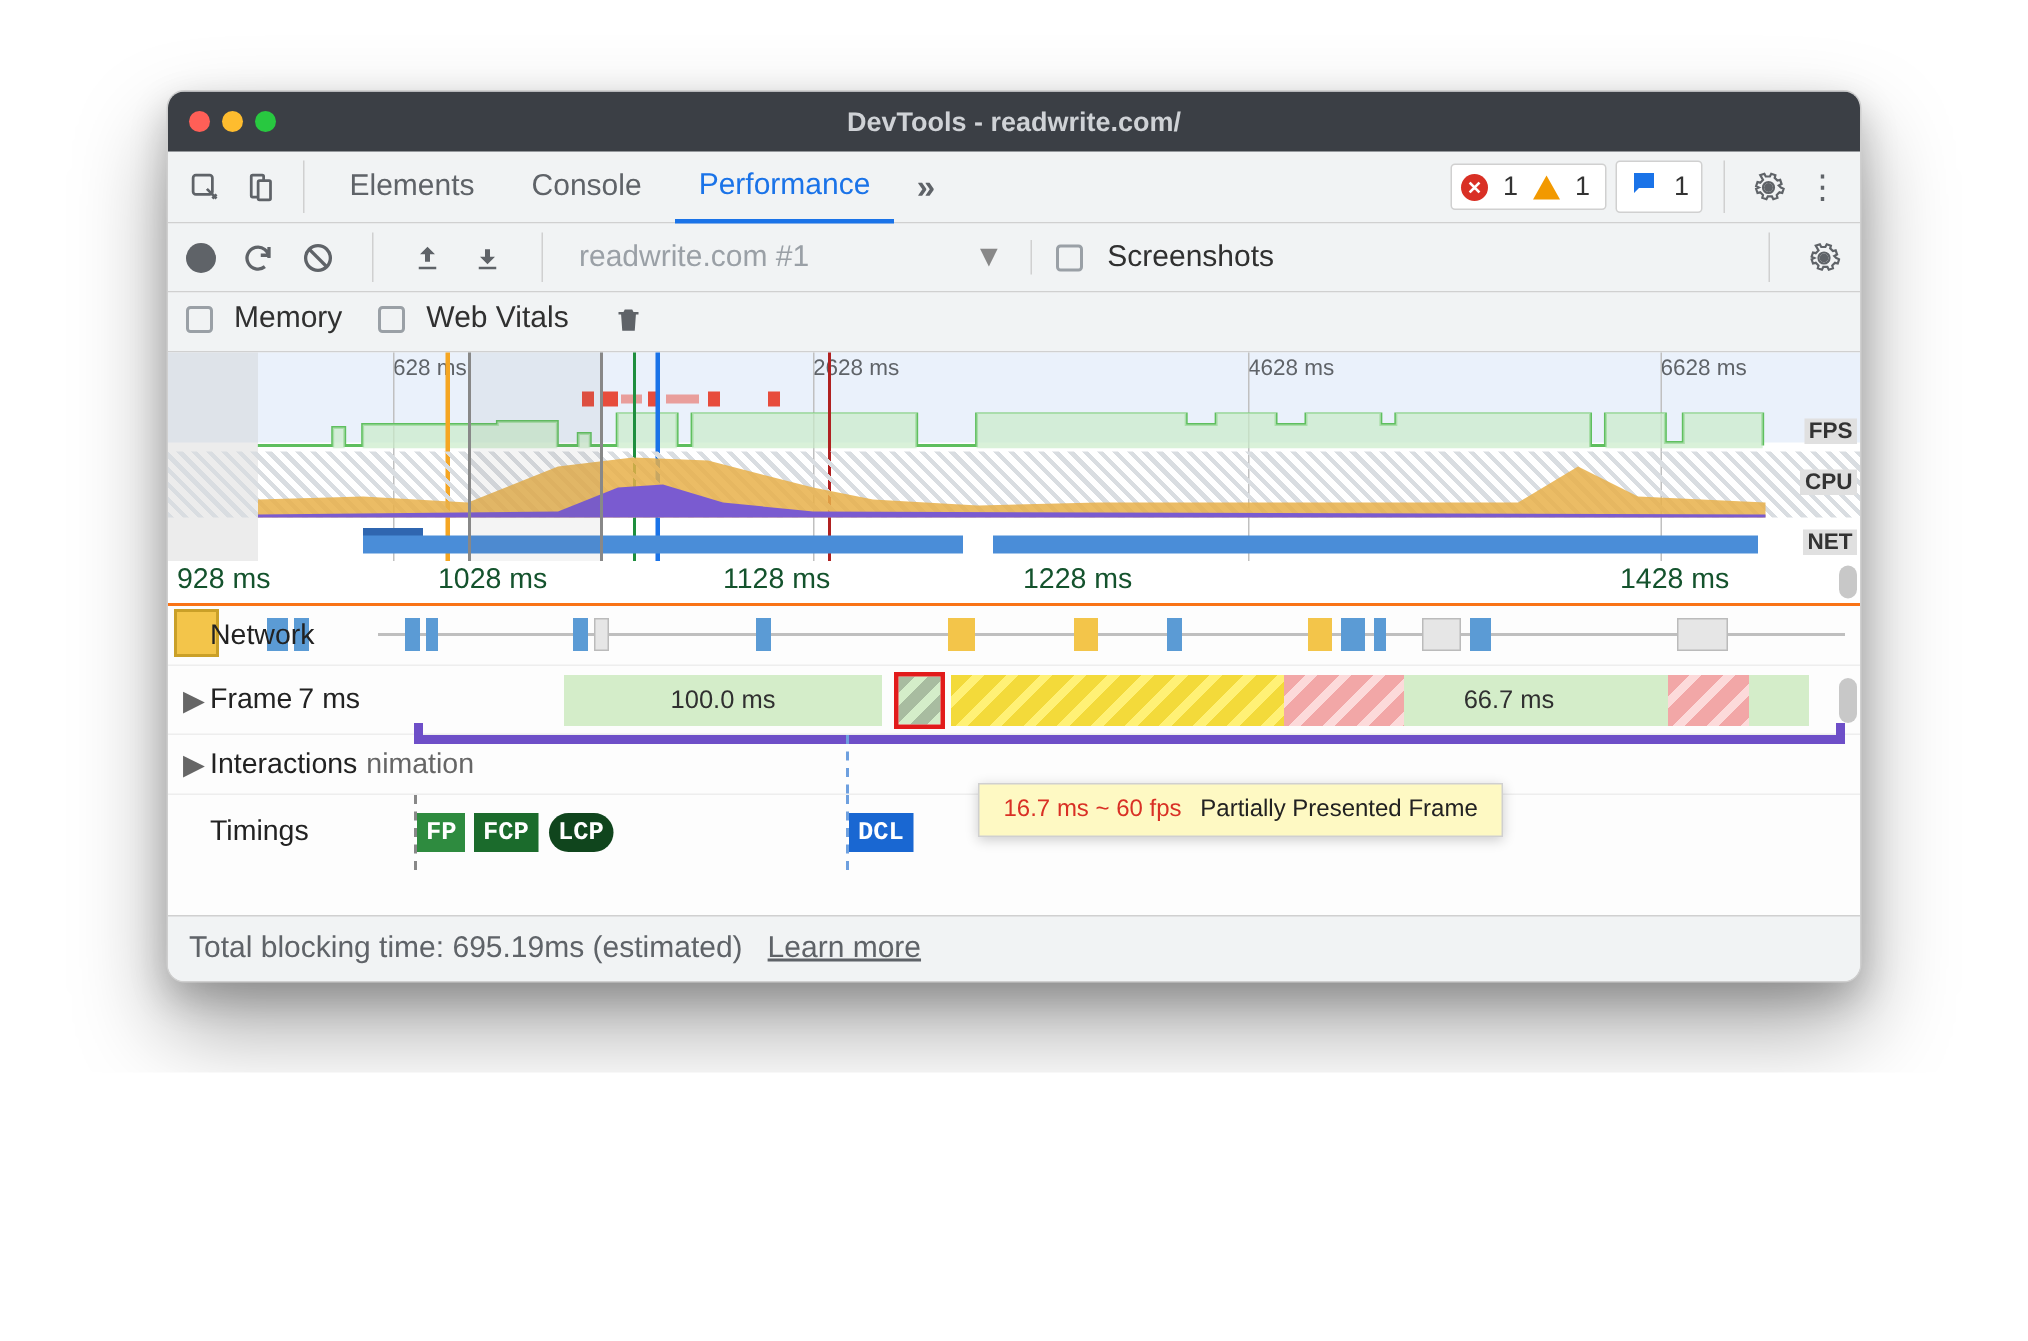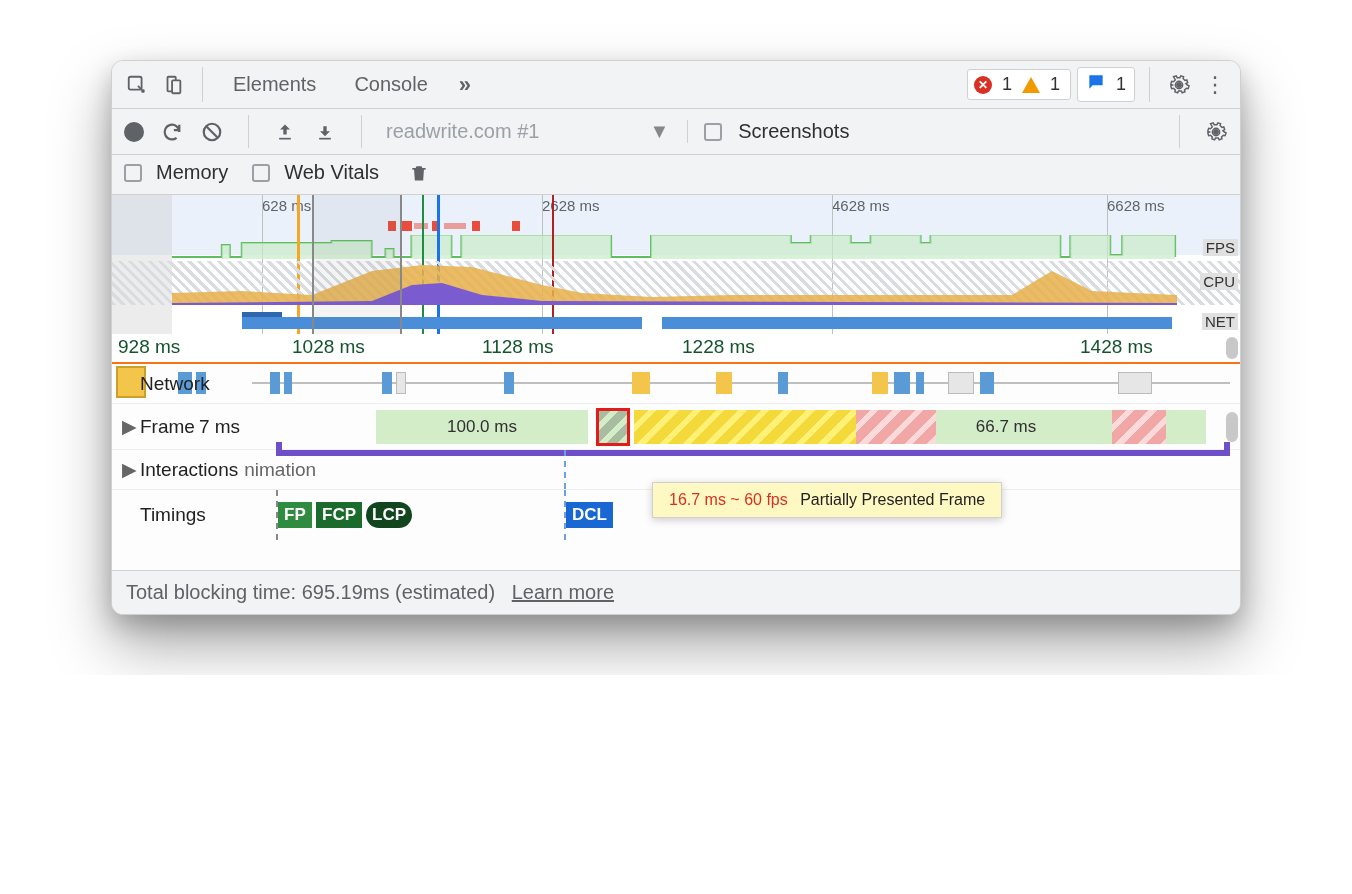--- a/index.html
+++ b/index.html
@@ -61,21 +61,21 @@
   .chk{width:18px;height:18px;border:2px solid #9aa0a6;border-radius:3px;display:inline-block;cursor:pointer;}
   .toolbar2 { display:flex; align-items:center; gap:14px; padding:6px 12px 10px; color:#303030; font-size:20px; background:#f1f3f4;}
 
   
   .overview { position:relative; height:140px; background:#fff; border-top:1px solid #d0d0d0;}
   .ov-bg-top{position:absolute;left:0;right:0;top:0;height:60px;background:#eaf1fb;}
   .ov-labels{position:absolute;top:2px;left:0;right:0;display:flex;color:#5f6368;font-size:15px;}
   .ov-labels span{position:absolute;}
   .ov-tl{position:absolute;width:1px;background:#c0c0c0;top:0;bottom:0;}
   .ov-vline{position:absolute;top:0;bottom:0;width:2px;}
-  .ov-row-label{position:absolute;right:2px;font-size:15px;font-weight:400;color:#333;background:#e0e0e0;padding:0 3px;}
+  .ov-row-label{position:absolute;right:2px;font-size:15px;font-weight:700;color:#333;background:#e0e0e0;padding:0 3px;}
   .ov-fps{top:44px;} .ov-cpu{top:78px;} .ov-net{top:118px;}
   .ov-sel{position:absolute;top:0;bottom:0;background:rgba(120,120,120,0.08);border-left:2px solid #888;border-right:2px solid #888;}
   .ov-shade{position:absolute;top:0;bottom:0;background:rgba(200,200,200,0.35);}
   .ov-fps-line{position:absolute;top:40px;height:24px;}
   .ov-red{position:absolute;top:26px;height:10px;background:#e74c3c;}
   .ov-redh{height:6px;top:28px;background:rgba(231,76,60,.5);}
   .ov-cpu-area{position:absolute;left:0;right:0;top:66px;height:44px;}
   .ov-net-bar{position:absolute;top:122px;height:12px;background:#4a8dd8;}
   .ov-net-bar.dark{background:#2f66b0;height:8px;top:117px;}
   .ov-hatch{background:repeating-linear-gradient(45deg,#d9dde1 0,#d9dde1 3px,transparent 3px,transparent 7px);}
@@ -96,54 +96,63 @@
   .net-rail{position:absolute;top:18px;height:2px;background:#bfbfbf;left:140px;right:10px;}
 
   .frame-block{position:absolute;top:6px;height:34px;display:flex;align-items:center;justify-content:center;color:#303030;font-size:17px;}
   .fb-green{background:#d4edc9;}
   .fb-yel{background:repeating-linear-gradient(135deg,#f3da3a 0,#f3da3a 10px,#fff176 10px,#fff176 16px);}
   .fb-red{background:repeating-linear-gradient(135deg,#f2a7a7 0,#f2a7a7 10px,#fcdada 10px,#fcdada 16px);}
   .fb-sel{position:absolute;top:4px;height:38px;border:3px solid #e21b1b;background:repeating-linear-gradient(135deg,#a8bca0 0,#a8bca0 8px,#d4edc9 8px,#d4edc9 14px);}
   .anim-bar{position:absolute;height:6px;background:#6e4fc8;left:164px;right:10px;top:0px;}
   .anim-vbar{position:absolute;width:6px;background:#6e4fc8;top:-8px;height:14px;}
 
-  .timing-badge{position:absolute;top:12px;height:26px;padding:0 6px;color:#fff;font-size:17px;font-weight:600;display:flex;align-items:center;}
+  .timing-badge{position:absolute;top:12px;height:26px;padding:0 6px;color:#fff;font-size:17px;font-weight:600;display:flex;align-items:center;font-family:Liberation Mono, monospace;}
   .tg-g1{background:#2e8b3f;} .tg-g2{background:#1b6b2c;} .tg-g3{background:#10451d;border-radius:13px;} .tg-blue{background:#1967d2;}
   .timing-vline{position:absolute;top:0;bottom:0;width:2px;border-left:2px dashed #888;}
 
   .tooltip{position:absolute;left:540px;top:566px;background:#fef9c3;border:1px solid #d0d0d0;box-shadow:0 2px 8px rgba(0,0,0,.2);padding:8px 16px;font-size:16px;color:#222;white-space:nowrap;z-index:10;}
   .tooltip .prim{color:#d93025;margin-right:8px;}
 
   .footer{background:#f1f3f4;border-top:1px solid #d0d0d0;padding:10px 14px;font-size:20px;color:#5f6368;}
   .footer a{color:#5f6368;text-decoration:underline;cursor:pointer;}
 
   .interactions-name{position:relative;z-index:2;}
   .tracks-wrap{position:relative;}
 </style>
 </head>
 <body>
 
 <div class="window">
+  <div class="titlebar">
+    <div class="traffic">
+      <div class="dot red"></div>
+      <div class="dot yellow"></div>
+      <div class="dot green"></div>
+    </div>
+    <div class="title">DevTools - readwrite.com/</div>
+  </div>
 
   <div class="tabbar">
     <span class="icon">
       <svg width="22" height="22" viewBox="0 0 24 24" fill="none" stroke="#5f6368" stroke-width="2">
           <rect x="3" y="3" width="14" height="14" rx="2"></rect>
           <path d="M13 13l7 7M17 20l3-3"></path>
         </svg>
     </span>
     <span class="icon">
       <svg width="22" height="22" viewBox="0 0 24 24" fill="none" stroke="#5f6368" stroke-width="2">
           <rect x="6" y="3" width="9" height="16" rx="1"></rect>
           <rect x="11" y="7" width="9" height="14" rx="1" fill="#f1f3f4"></rect>
         </svg>
     </span>
     <div class="vsep"></div>
     <div class="tab">Elements</div>
     <div class="tab">Console</div>
+    <div class="tab active">Performance</div>
     <span class="icon" style="font-size:22px;font-weight:700;">»</span>
     <div class="flex-spacer"></div>
     <div class="badge-group">
       <span class="circ err">✕</span>
       <span>1</span>
       <span class="warn-icon"></span>
       <span>1</span>
     </div>
     <div class="badge-group msg">
       <span class="msg-icon">

